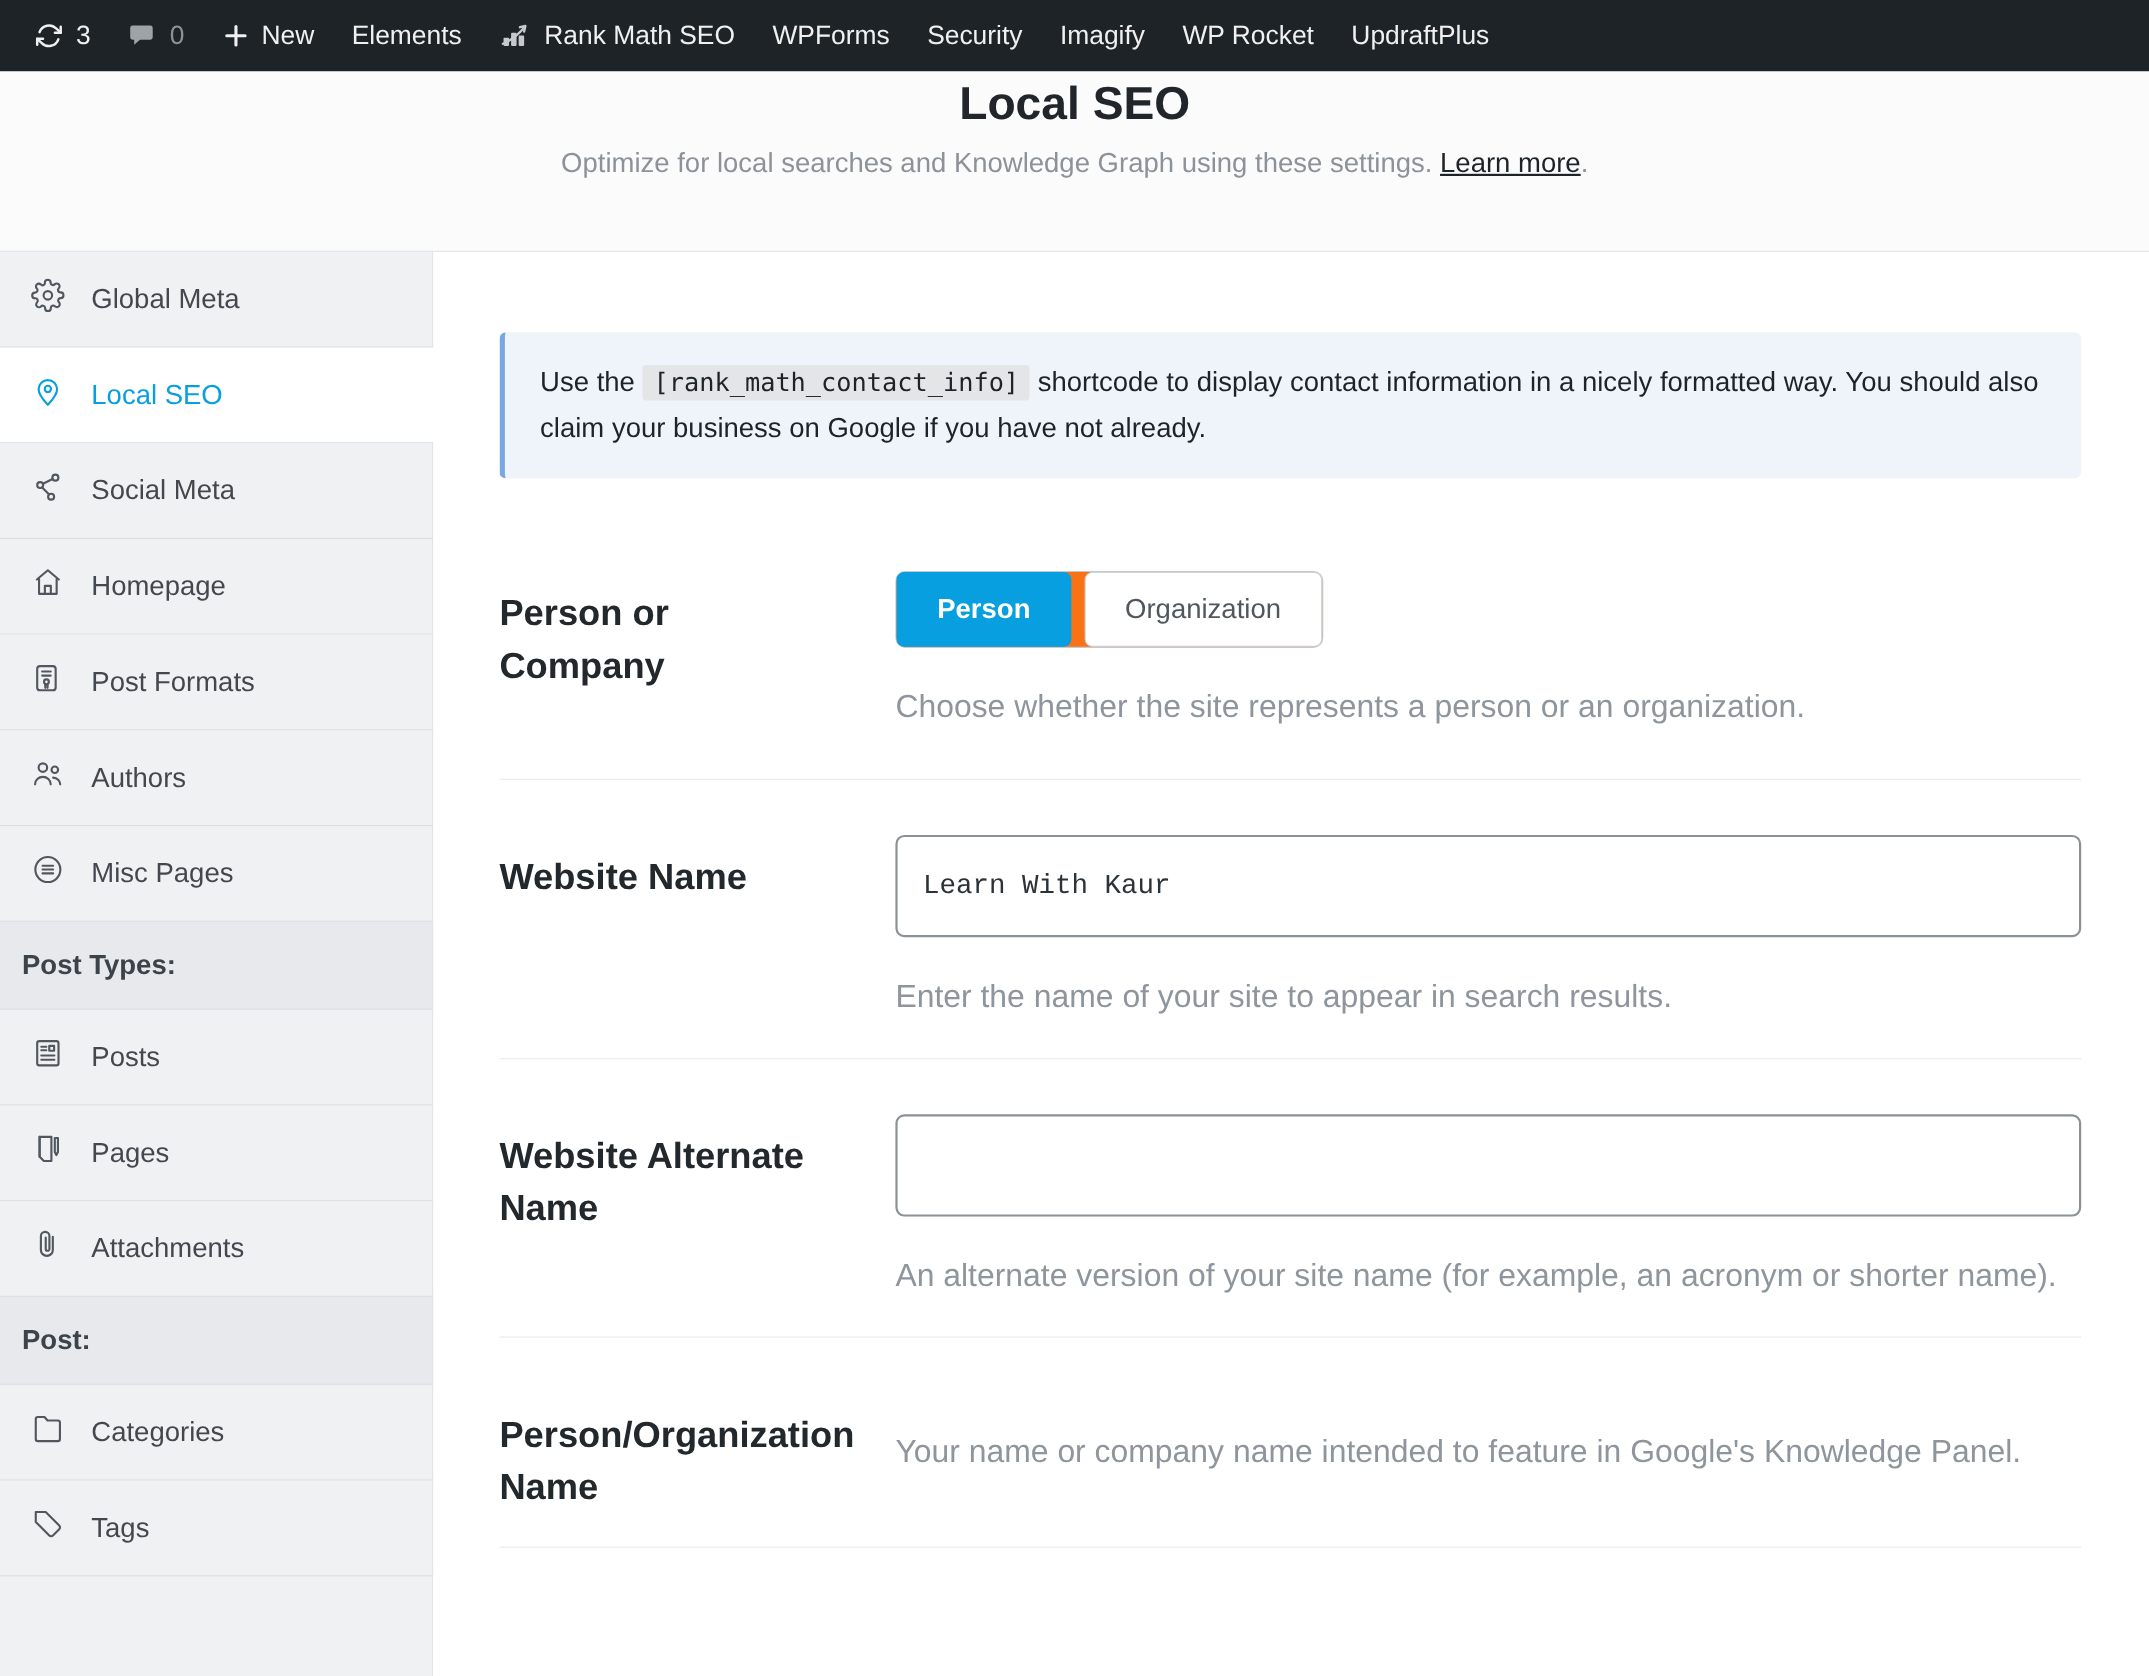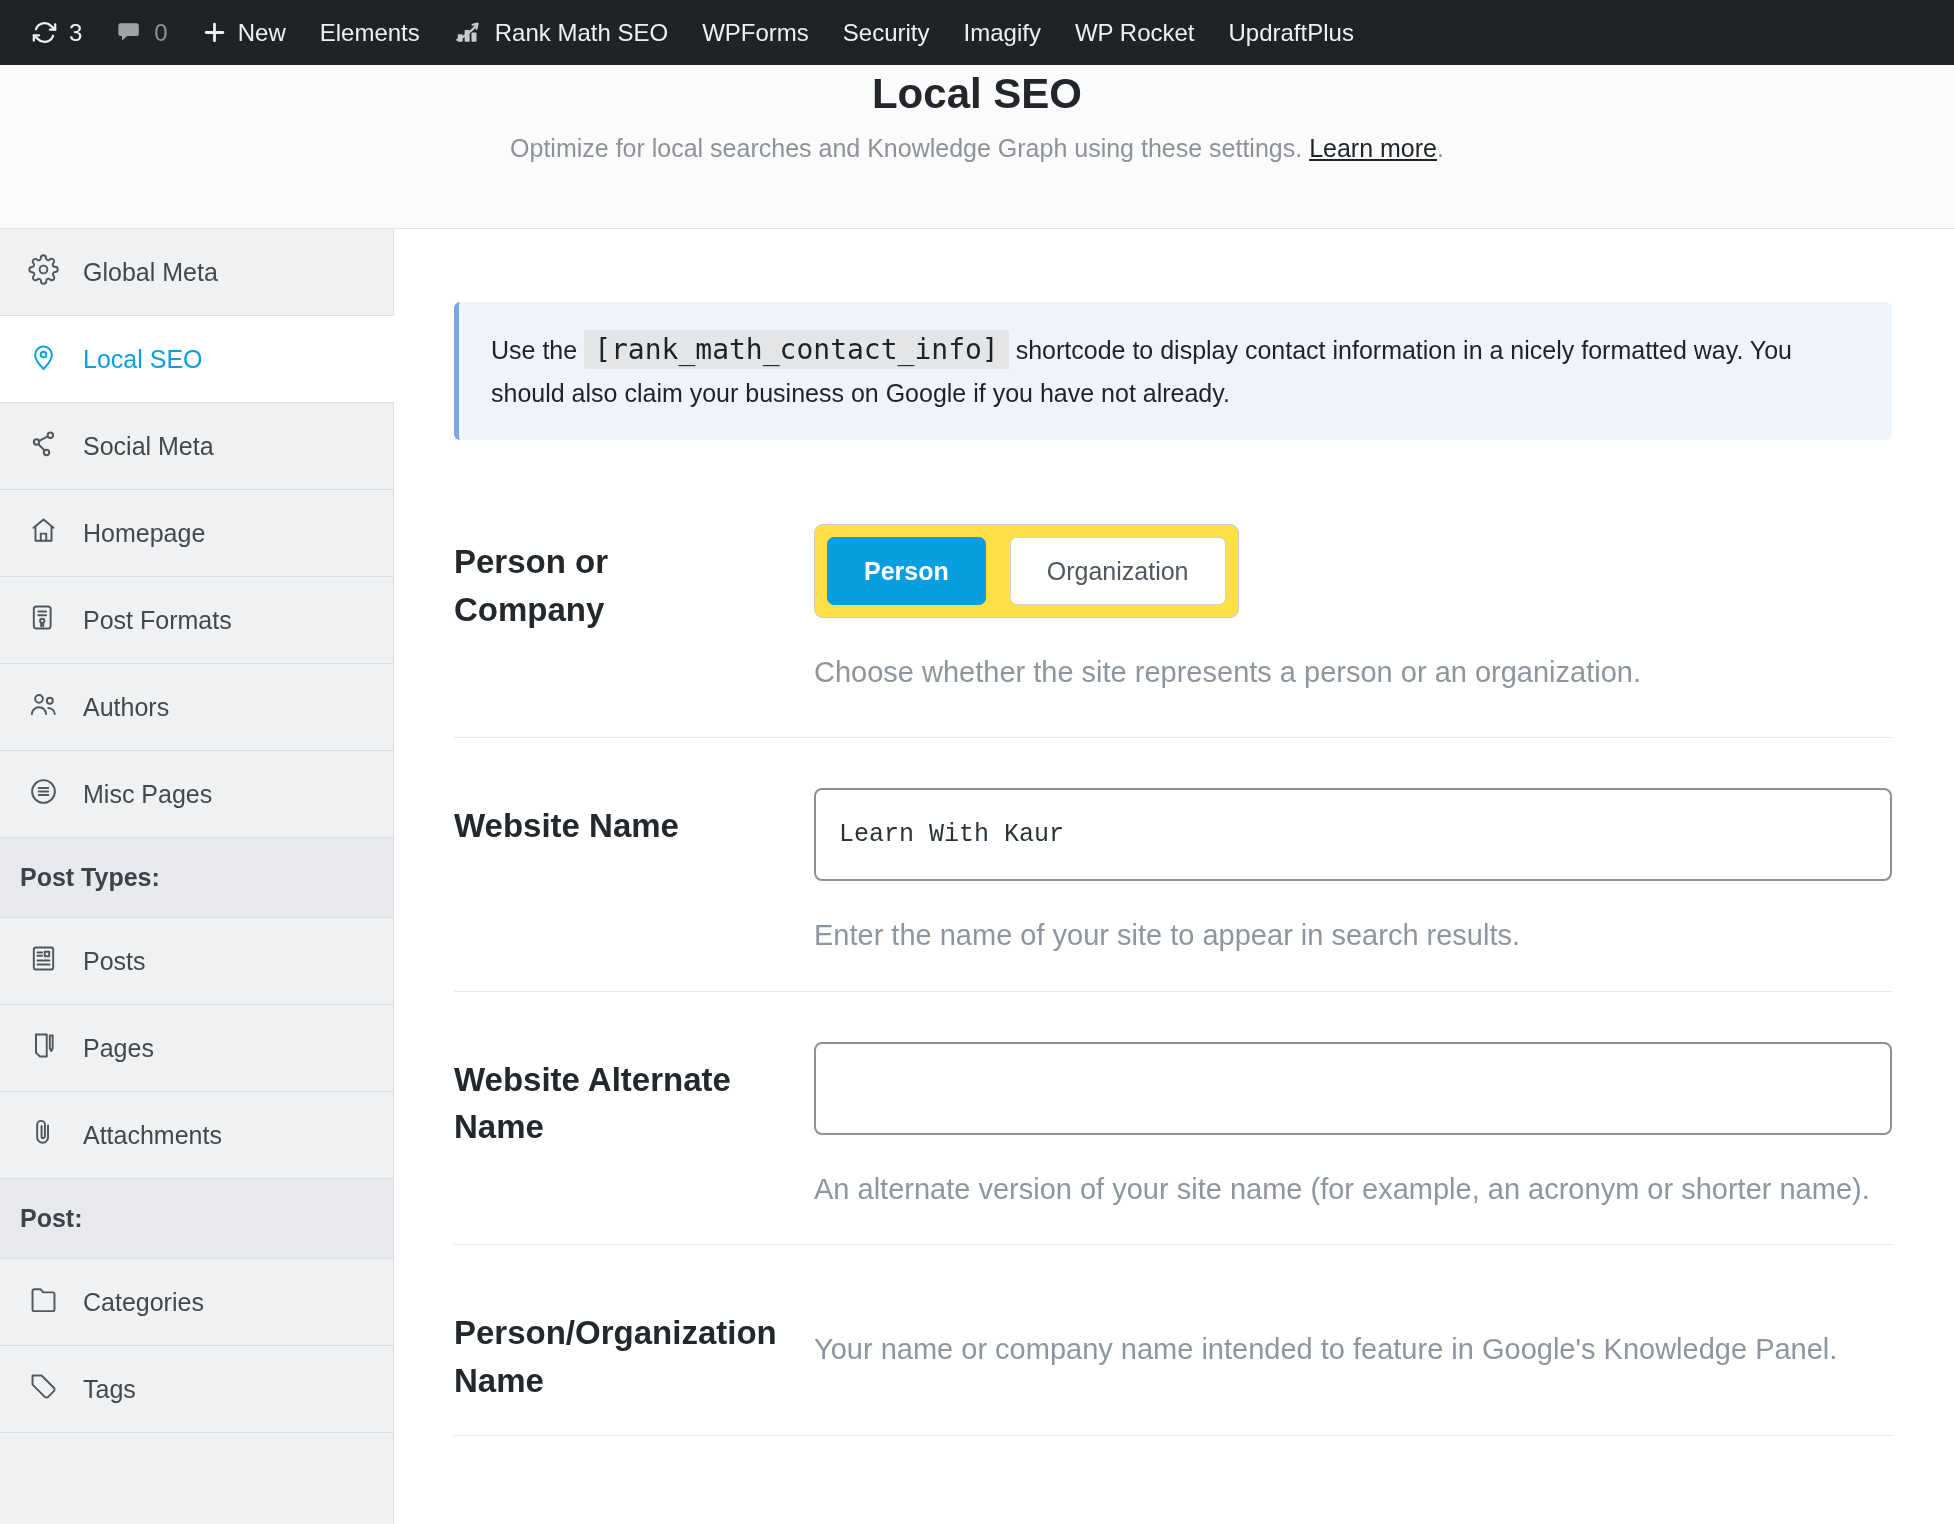--- a/index.html
+++ b/index.html
@@ -47,38 +47,38 @@
 
   
   #main { flex:1; background:#fff; padding:73px 62px 0 60px; }
 
   .notice {
     background:#eff4fb; border-left:5px solid #79a8e0; border-radius:6px;
     padding:25px 32px; font-size:25px; line-height:1.66; color:#1d2327;
   }
   .notice code {
     font-family:"DejaVu Sans Mono", monospace; background:#e4e5e7;
-    padding:3px 10px; border-radius:3px; font-size:28px; color:#1d2327;
+    padding:3px 10px; border-radius:3px; font-size:23px; color:#1d2327;
   }
 
   .field-row { display:flex; border-bottom:1px solid #e7eaed; padding:50px 0 30px; }
   .field-row.first { padding-top:84px; padding-bottom:40px; }
   .f-label { width:300px; margin-right:60px; flex-shrink:0; font-size:33px; font-weight:bold; color:#23282d; padding-top:14px; line-height:1.45; }
   .f-control { flex:1; }
   .help { margin-top:30px; font-size:29px; color:#8f959d; line-height:1.7; }
 
   .text-input {
     width:100%; height:93px; border:2px solid #8c9196; border-radius:8px;
     font-size:25px; padding:0 23px; color:#2c3338; background:#fff;
     font-family:Liberation Mono, monospace; outline:none;
   }
 
   .toggle-group {
     display:inline-flex; border:1px solid #c6cacf; border-radius:9px;
-    padding:12px; gap:24px; background:#fde047;
+    gap:12px; background:#f97316;
   }
   .toggle-btn { font-size:25px; line-height:30px; padding:18px 36px; border-radius:7px; cursor:pointer; white-space:nowrap; }
   .toggle-btn.selected { background:#089fe0; color:#fff; font-weight:bold; border:1px solid #089fe0; }
   .toggle-btn.unselected { background:#fff; color:#50575e; border:1px solid #d0d4d8; }
 </style>
 </head>
 <body>
 
 <div id="adminbar">
   <div class="ab-item">

